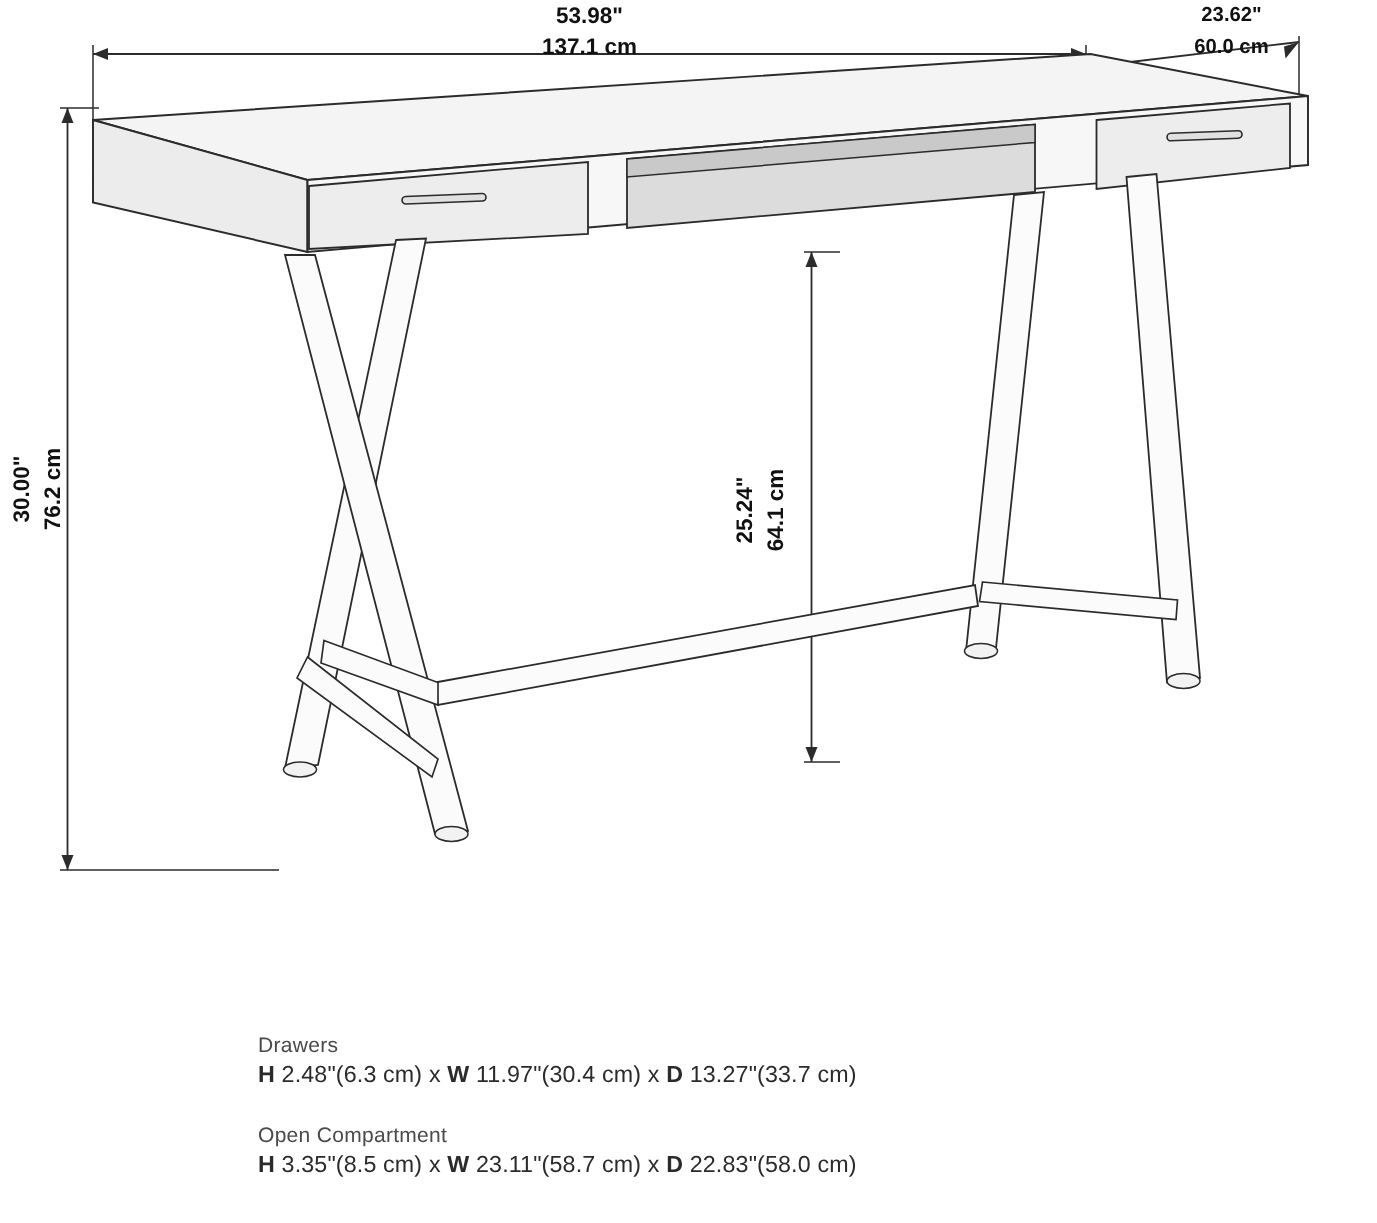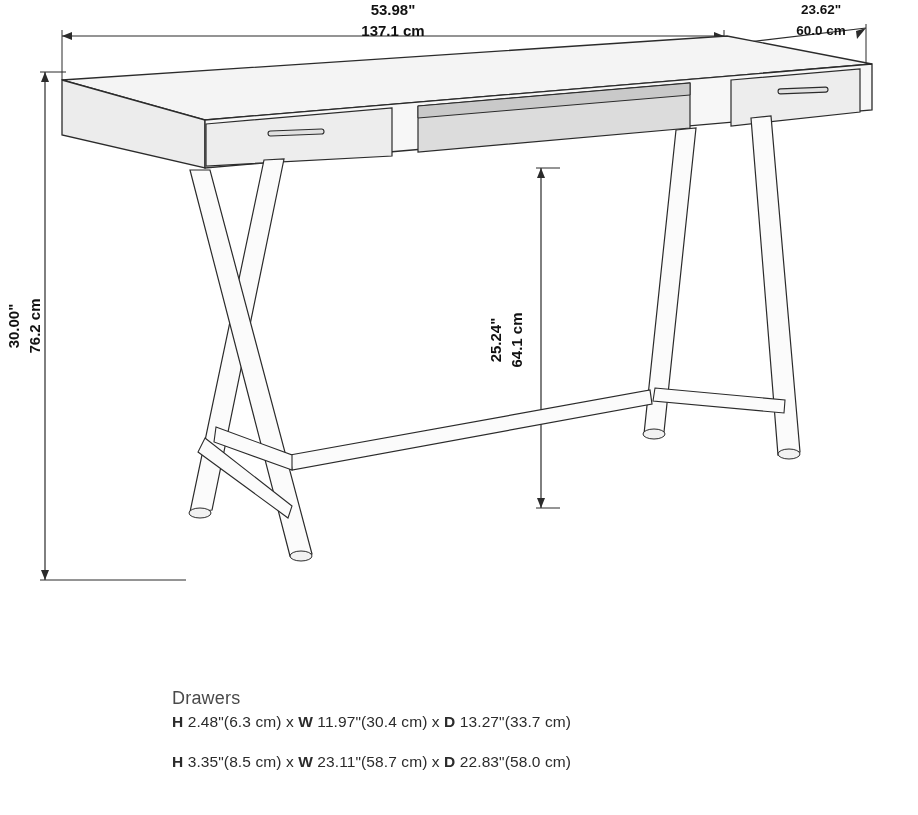--- a/index.html
+++ b/index.html
@@ -42,21 +42,21 @@
   .specs {
     position: absolute;
     left: 172px;
     top: 688px;
     width: 640px;
   }
   .spec-block {
     margin-bottom: 22px;
   }
   .spec-title {
-    font-size: 18px;
+    font-size: 14px;
     color: #4a4a4a;
     font-weight: normal;
     margin: 0 0 4px 0;
     letter-spacing: 0.2px;
   }
   .spec-line {
     font-size: 15.5px;
     color: #2b2b2b;
     margin: 0;
     letter-spacing: 0.1px;
@@ -153,18 +153,19 @@
   </svg>
 
   <div class="specs">
 
     <div class="spec-block">
       <p class="spec-title">Drawers</p>
       <p class="spec-line"><b>H</b><span> 2.48"(6.3 cm) x </span><b>W</b><span> 11.97"(30.4 cm) x </span><b>D</b><span> 13.27"(33.7 cm)</span></p>
     </div>
 
     <div class="spec-block">
+      <p class="spec-title">Open Compartment</p>
       <p class="spec-line"><b>H</b><span> 3.35"(8.5 cm) x </span><b>W</b><span> 23.11"(58.7 cm) x </span><b>D</b><span> 22.83"(58.0 cm)</span></p>
     </div>
 
   </div>
 
 </div>
 
 </body></html>

